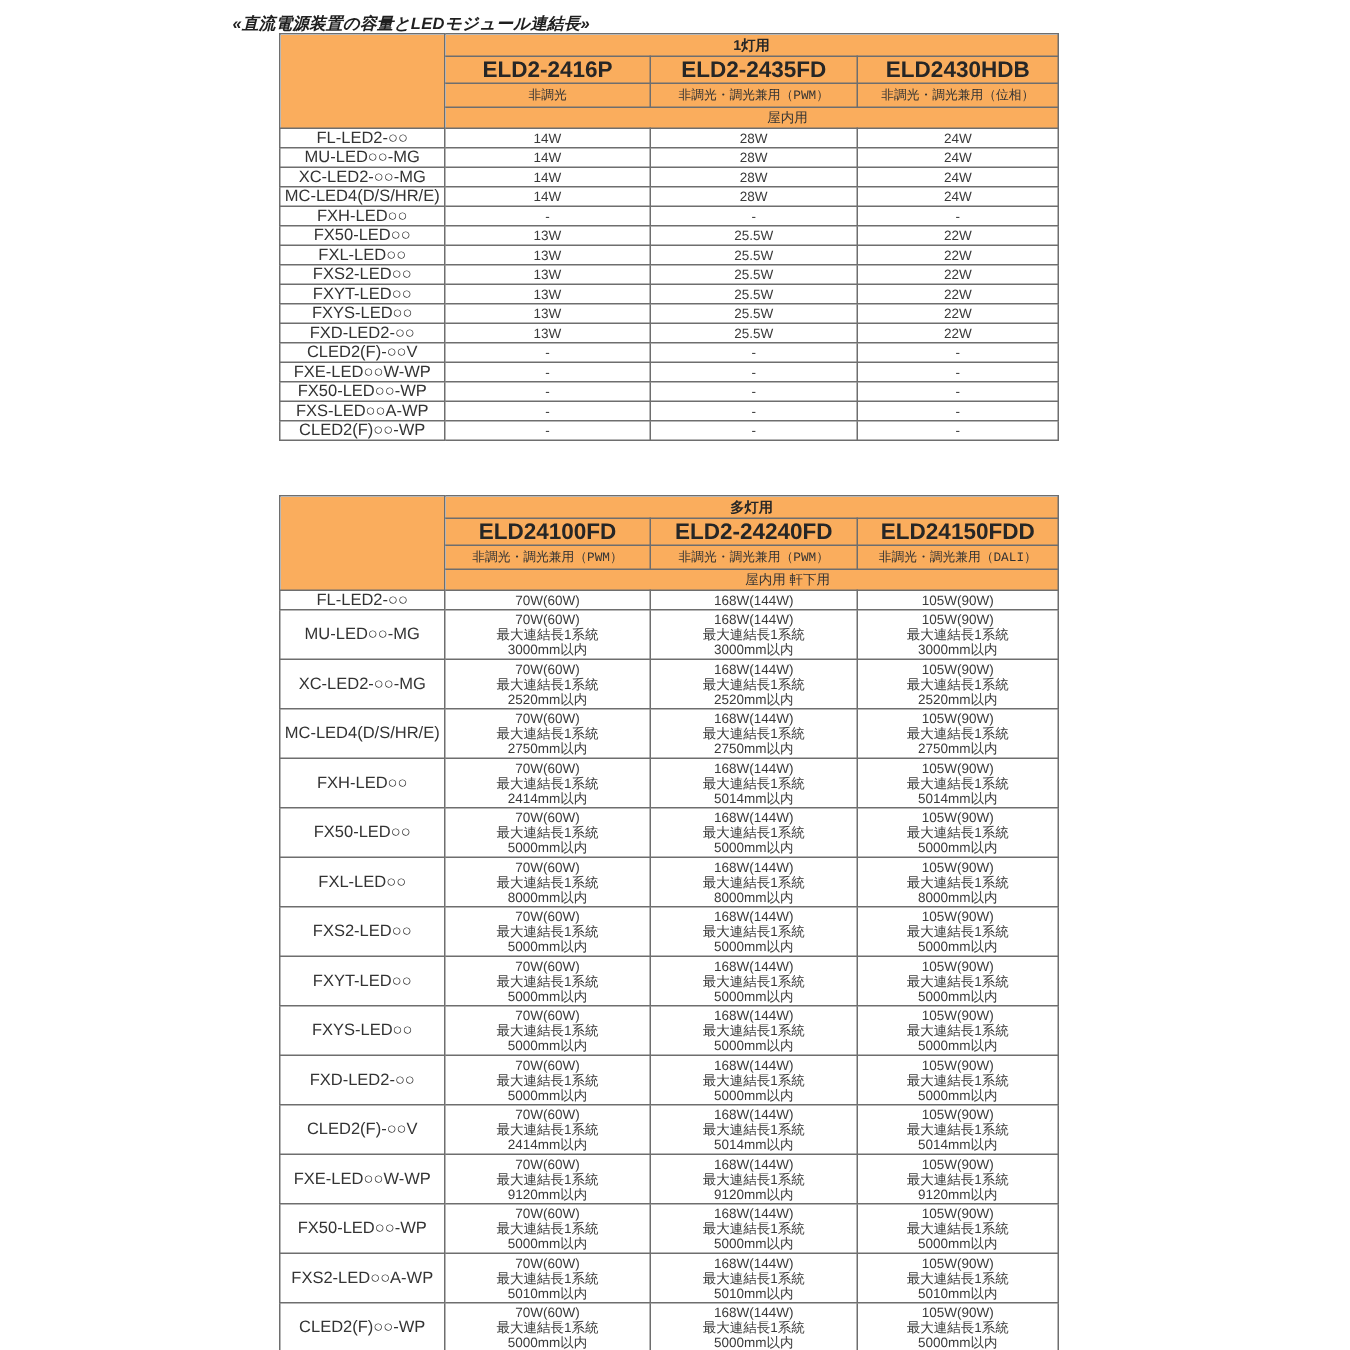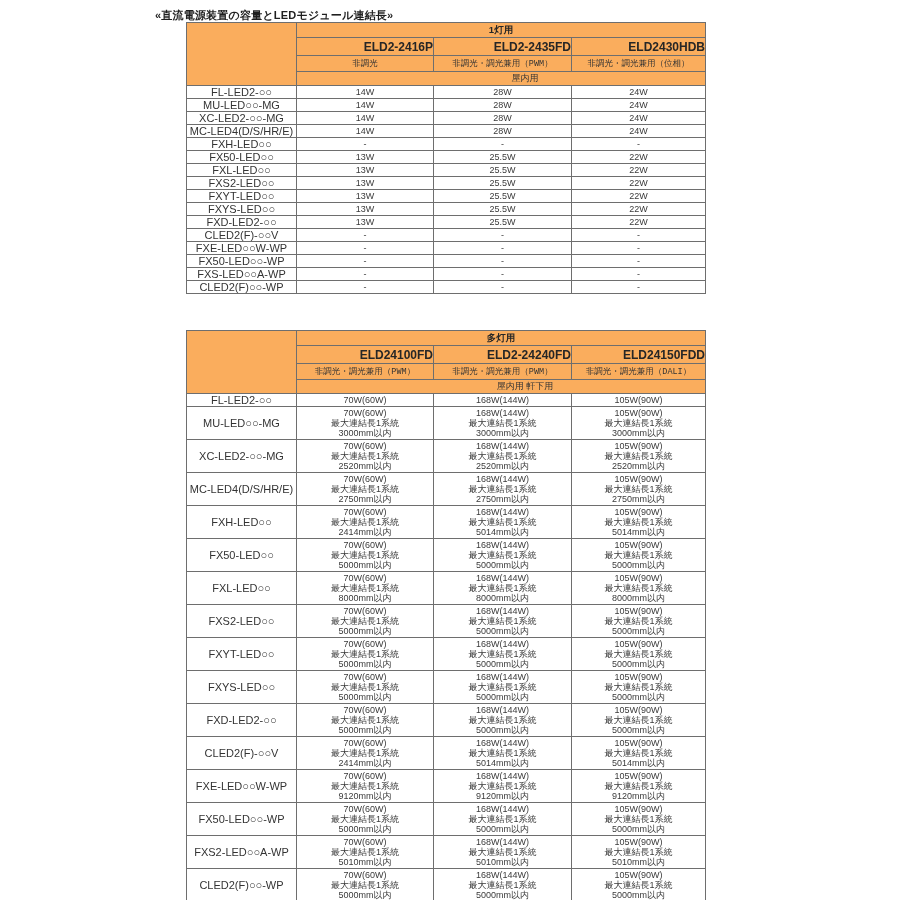--- a/index.html
+++ b/index.html
@@ -15,20 +15,21 @@
   }
   .page-title {
     position: absolute;
     left: 155px;
     top: 8px;
     font-size: 11px;
     font-weight: bold;
     color: #1f1f1f;
     letter-spacing: 0.2px;
     white-space: nowrap;
+    font-style: italic;
   }
   table.spec-table {
     position: absolute;
     left: 186px;
     border-collapse: collapse;
     table-layout: fixed;
     width: 519px;
     background: #ffffff;
   }
   table.t1 { top: 22px; }
@@ -39,21 +40,21 @@
     vertical-align: middle;
     font-size: 9px;
     font-weight: normal;
     padding: 0;
     overflow: hidden;
     white-space: nowrap;
   }
   
   .hdr { background: #faad5d; }
   .group-row th { height: 15px; font-size: 9.5px; font-weight: bold; color: #262626; }
-  .model-row th { height: 18px; font-size: 12px; font-weight: bold; color: #262626; text-align: right; }
+  .model-row th { height: 18px; font-size: 15px; font-weight: bold; color: #262626; }
   .dim-row td   { height: 16px; font-size: 8.5px; color: #333333; font-family: Liberation Mono, monospace; }
   .usage-row td { height: 13px; font-size: 9px;  color: #333333; padding-left: 48px; }
   .corner-cell  { background: #faad5d; }
   
   .t1 tbody td { height: 13px; line-height: 12px; }
   .t2 tbody td { padding: 1px 0; line-height: 10px; }
   tbody td.label { font-size: 11px; color: #333333; }
   tbody td div { line-height: 10px; }
 </style>
 </head>

